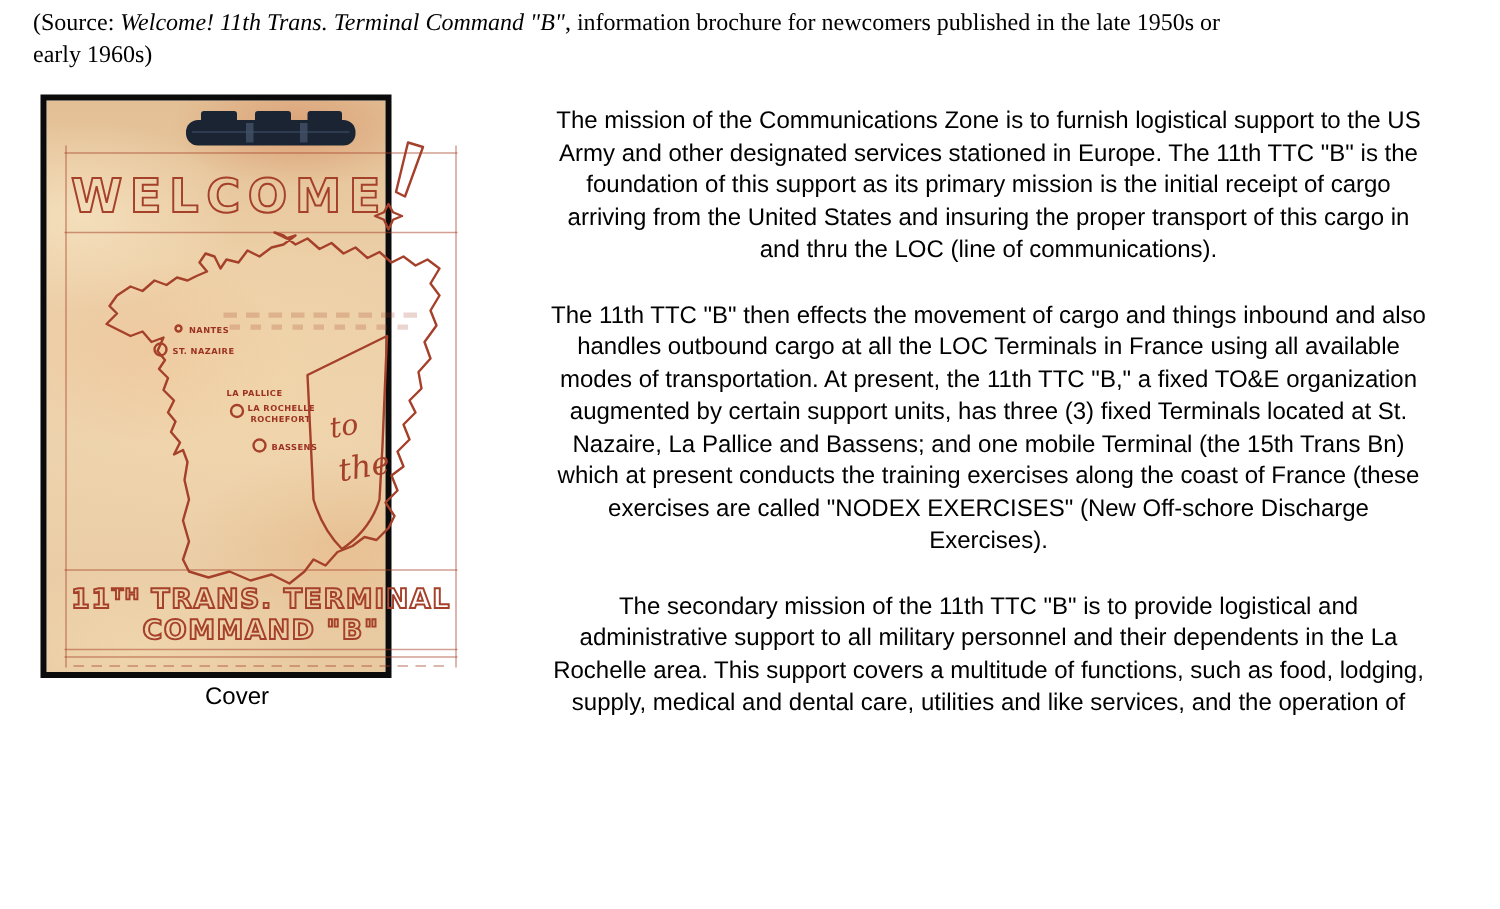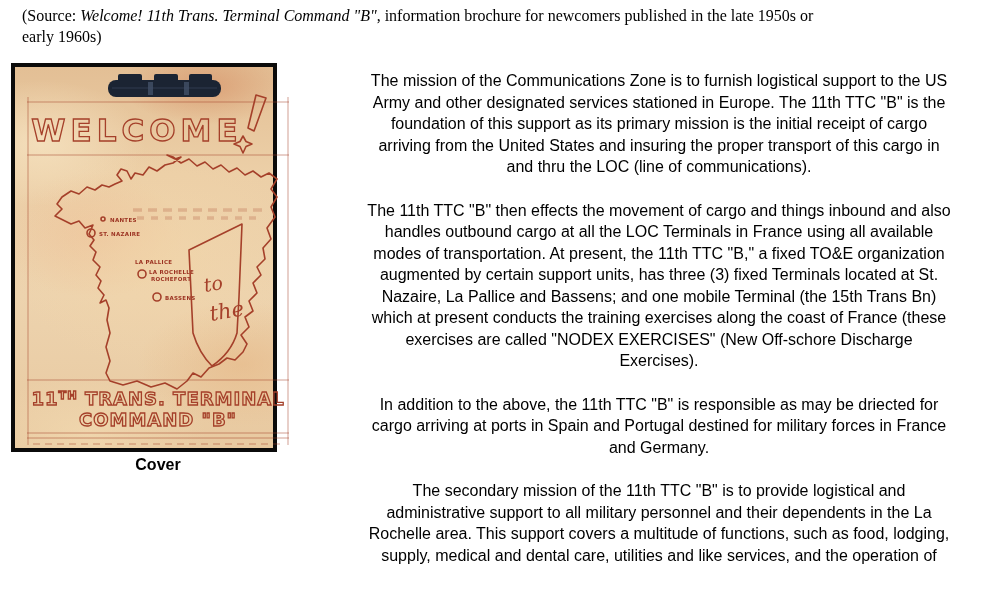--- a/index.html
+++ b/index.html
@@ -21,46 +21,47 @@
     font-size: 16px;
     line-height: 21px;
     white-space: pre-line;
     margin: 0;
     font-family: Liberation Serif, serif;
   }
 
   
   .cover-figure { position: absolute; left: 11px; top: 63px; margin: 0; }
   .cover-frame {
-    width: 266px; height: 389px;
+    width: 234px; height: 389px;
     box-sizing: border-box;
     border: 4px solid #0b0b0b;
     position: relative;
     background:
       radial-gradient(ellipse 120px 55px at 74% 5%,  rgba(211,134,92,0.55), rgba(211,134,92,0) 70%),
       radial-gradient(ellipse 150px 90px at 10% 20%, rgba(248,231,198,0.70), rgba(248,231,198,0) 70%),
       radial-gradient(ellipse 200px 150px at 55% 50%,rgba(243,214,168,0.55), rgba(243,214,168,0) 75%),
       radial-gradient(ellipse 130px 90px at 30% 44%, rgba(236,173,133,0.35), rgba(236,173,133,0) 70%),
       radial-gradient(ellipse 150px 90px at 88% 78%, rgba(229,178,126,0.50), rgba(229,178,126,0) 70%),
       radial-gradient(ellipse 170px 80px at 28% 96%, rgba(244,221,180,0.60), rgba(244,221,180,0) 70%),
       linear-gradient(180deg, #e3bf95 0%, #eccfa7 28%, #edd3ae 60%, #e8c9a0 100%);
+    margin-left: 16px;
   }
   .cover-frame svg { position: absolute; inset: 0; }
 
   .ink        { stroke: var(--ink); fill: none; stroke-width: 1.6; stroke-linejoin: round; stroke-linecap: round; }
   .ink-faint  { stroke: var(--ink); fill: none; stroke-width: 1; opacity: 0.5; }
   .ink-ghost  { stroke: var(--ink); fill: none; stroke-width: 3.5; opacity: 0.22; }
   .ink-text   { fill: none; stroke: var(--ink); stroke-width: 1.3; font-family: "DejaVu Sans", sans-serif; font-weight: bold; }
   .ink-label  { fill: var(--label); font-family: "DejaVu Sans", sans-serif; font-weight: bold; font-size: 5.5px; letter-spacing: 0.3px; }
   .ink-script { fill: var(--ink); font-family: "DejaVu Serif", serif; font-style: italic; }
 
   .cover-figure figcaption {
     width: 294px;
     text-align: center;
-    font-weight: bold;
+    font-weight: normal;
     font-size: 16px;
     margin-top: 4px;
   }
 
   
   .article { position: absolute; left: 325px; top: 70px; width: 668px; }
   .article h1 {
     font-size: 22px;
     line-height: 26px;
     margin: 0 0 23px 0;
@@ -165,22 +166,19 @@
 arriving from the United States and insuring the proper transport of this cargo in
 and thru the LOC (line of communications).</p>
     <p>The 11th TTC "B" then effects the movement of cargo and things inbound and also
 handles outbound cargo at all the LOC Terminals in France using all available
 modes of transportation. At present, the 11th TTC "B," a fixed TO&amp;E organization
 augmented by certain support units, has three (3) fixed Terminals located at St.
 Nazaire, La Pallice and Bassens; and one mobile Terminal (the 15th Trans Bn)
 which at present conducts the training exercises along the coast of France (these
 exercises are called "NODEX EXERCISES" (New Off-schore Discharge
 Exercises).</p>
-    <p>In addition to the above, the 11th TTC "B" is responsible as may be driected for
-cargo arriving at ports in Spain and Portugal destined for military forces in France
-and Germany.</p>
     <p>The secondary mission of the 11th TTC "B" is to provide logistical and
 administrative support to all military personnel and their dependents in the La
 Rochelle area. This support covers a multitude of functions, such as food, lodging,
 supply, medical and dental care, utilities and like services, and the operation of</p>
   </section>
 
 </div>
 
 </body></html>

